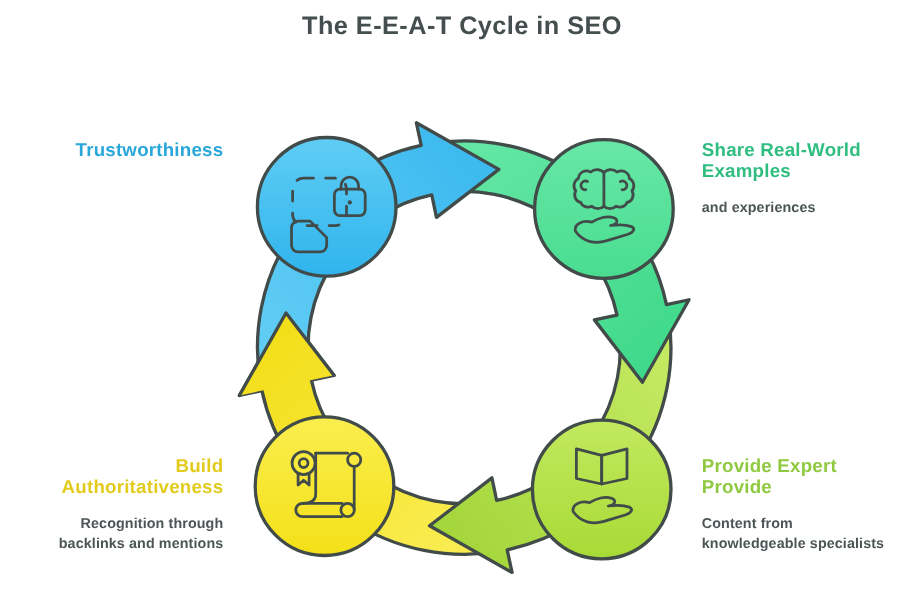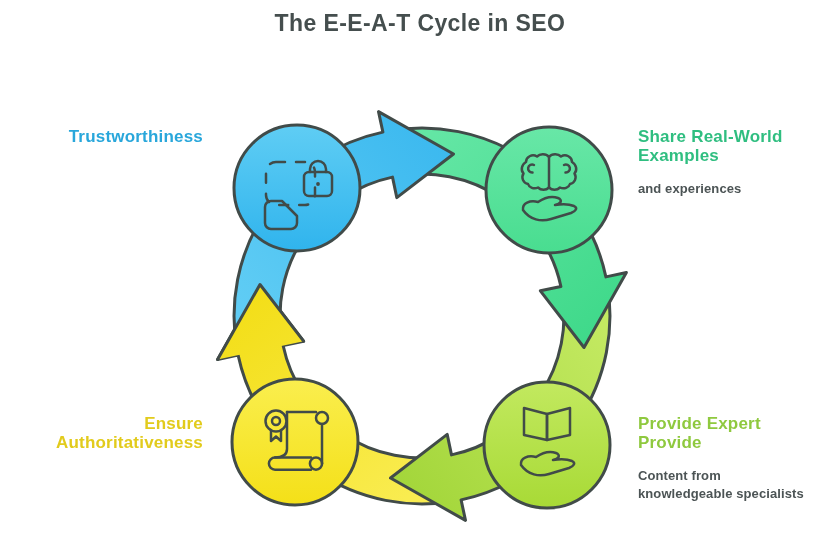--- a/index.html
+++ b/index.html
@@ -148,18 +148,22 @@
       <span>Provide</span>
     </div>
     <div class="desc">
       <span>Content from</span>
       <span>knowledgeable specialists</span>
     </div>
   </div>
 
   <div class="label-block align-right" style="top:414px; right:637px;">
     <div class="heading" style="color: rgb(226, 203, 28);">
-      <span>Ensure</span>
+      <span>Build</span>
       <span>Authoritativeness</span>
+    </div>
+    <div class="desc">
+      <span>Recognition through</span>
+      <span>backlinks and mentions</span>
     </div>
   </div>
 
 </div>
 
 </body></html>

